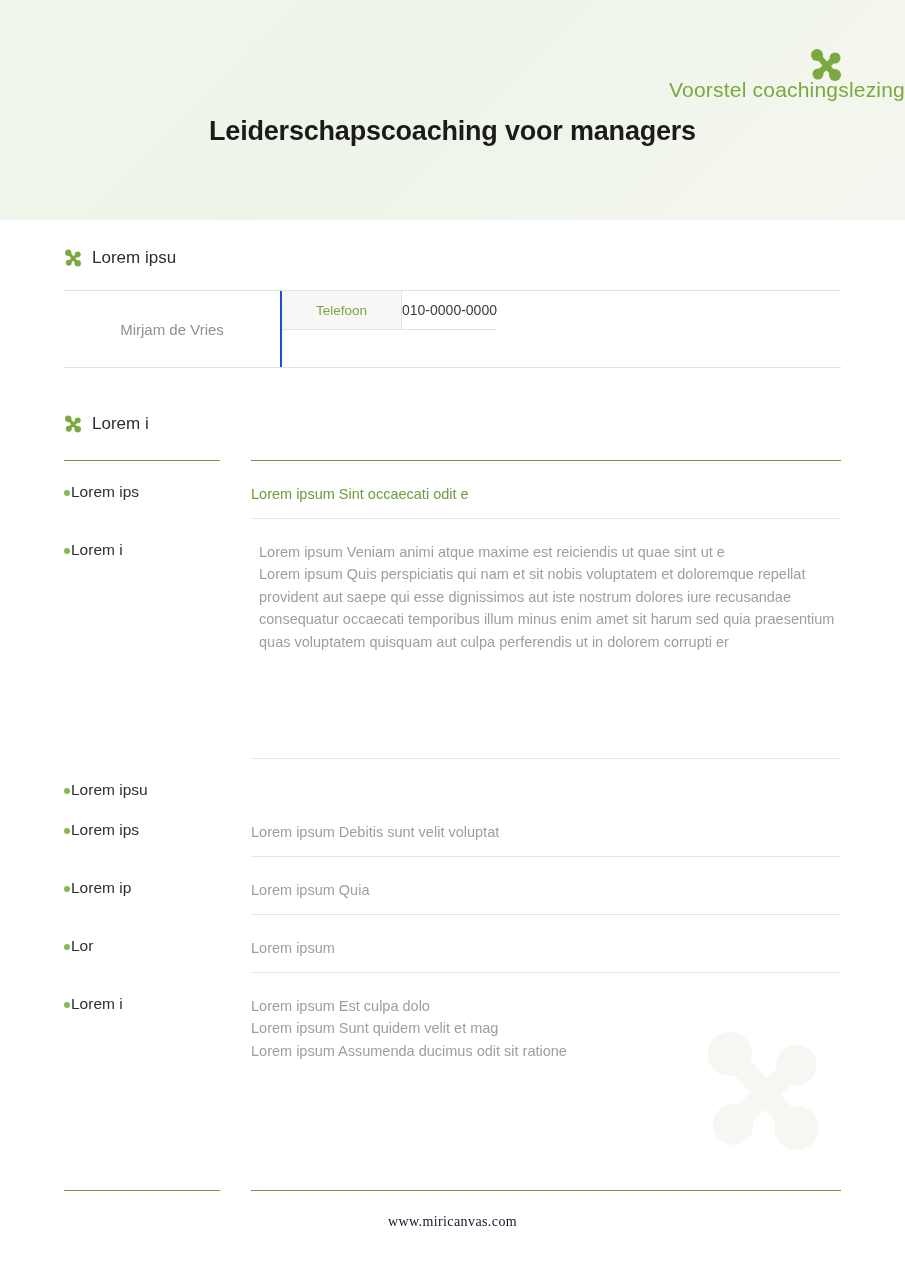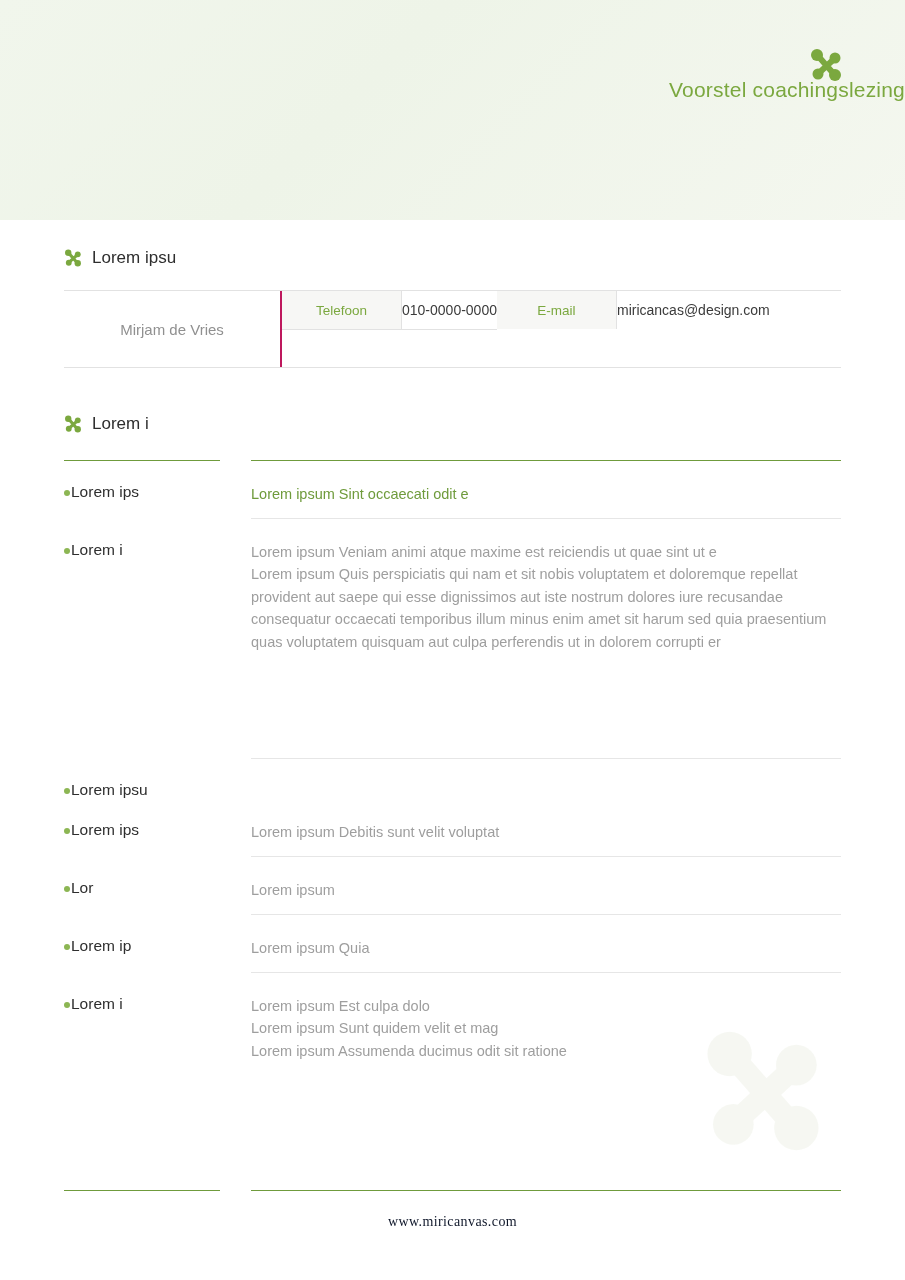--- a/index.html
+++ b/index.html
@@ -105,21 +105,21 @@
   }
   .cell-value-lg {
     width: 218px;
     display: flex;
     align-items: center;
     justify-content: center;
     font-size: 15px;
     color: #909090;
     height: 76px;
     box-sizing: border-box;
-    border-right: 2px solid #be185d;
+    border-right: 2px solid #1d4ed8;
   }
   .pairs {
     flex: 1;
     display: flex;
     flex-direction: row;
   }
   .pair-row {
     display: flex;
     height: 38px;
   }
@@ -209,20 +209,21 @@
   .row-text {
     font-size: 14.5px;
     line-height: 1.55;
     color: #9e9e9e;
   }
   .row-text.accent {
     color: #6f9b3c;
   }
   .row-text.tall {
     min-height: 210px;
+    margin-left: 8px;
   }
 
   
   .watermark {
     position: absolute;
     left: 700px;
     top: 1028px;
     width: 126px;
     height: 126px;
     opacity: 0.5;
@@ -259,20 +260,21 @@
       <svg viewBox="0 0 34 34" width="34" height="34" aria-hidden="true">
         <circle cx="8" cy="7" r="6" fill="#7ba83f"></circle>
         <circle cx="26" cy="10" r="5.5" fill="#7ba83f"></circle>
         <circle cx="9" cy="26" r="5.5" fill="#7ba83f"></circle>
         <circle cx="26" cy="27" r="6" fill="#7ba83f"></circle>
         <path d="M10 9 L24 25 M24 12 L11 24" stroke="#7ba83f" stroke-width="6" stroke-linecap="round"></path>
       </svg>
     </span>
     <div class="header-text">
       <p class="eyebrow">Voorstel coachingslezing</p>
+      <h1 class="headline">Leiderschapscoaching voor managers</h1>
     </div>
   </div>
 
   <div class="info-block section">
     <div class="section-title">
       <span class="mini-logo">
         <svg viewBox="0 0 34 34" width="18" height="18" aria-hidden="true">
           <circle cx="8" cy="7" r="6" fill="#7ba83f"></circle>
           <circle cx="26" cy="10" r="5.5" fill="#7ba83f"></circle>
           <circle cx="9" cy="26" r="5.5" fill="#7ba83f"></circle>
@@ -283,24 +285,20 @@
       <span>Lorem ipsu</span>
     </div>
 
     <div class="info-table">
       <div class="cell-value-lg">Mirjam de Vries</div>
       <div class="pairs">
         <div class="pair-row top">
           <div class="pair-label">Telefoon</div>
           <div class="pair-value">010-0000-0000</div>
         </div>
-        <div class="pair-row">
-          <div class="pair-label">E-mail</div>
-          <div class="pair-value">miricancas@design.com</div>
-        </div>
       </div>
     </div>
   </div>
 
   <div class="detail-block section">
     <div class="section-title">
       <span class="mini-logo">
         <svg viewBox="0 0 34 34" width="18" height="18" aria-hidden="true">
           <circle cx="8" cy="7" r="6" fill="#7ba83f"></circle>
           <circle cx="26" cy="10" r="5.5" fill="#7ba83f"></circle>
@@ -353,34 +351,34 @@
           <span class="row-label">Lorem ips</span>
         </div>
         <div class="row-right">
           <div class="row-text">Lorem ipsum Debitis sunt velit voluptat</div>
         </div>
       </div>
 
       <div class="row">
         <div class="row-left">
           <span class="bullet"></span>
+          <span class="row-label">Lorem ip</span>
+        </div>
+        <div class="row-right">
+          <div class="row-text">Lorem ipsum Quia</div>
+        </div>
+      </div>
+
+      <div class="row">
+        <div class="row-left">
+          <span class="bullet"></span>
           <span class="row-label">Lor</span>
         </div>
         <div class="row-right">
           <div class="row-text">Lorem ipsum</div>
-        </div>
-      </div>
-
-      <div class="row">
-        <div class="row-left">
-          <span class="bullet"></span>
-          <span class="row-label">Lorem ip</span>
-        </div>
-        <div class="row-right">
-          <div class="row-text">Lorem ipsum Quia</div>
         </div>
       </div>
 
       <div class="row">
         <div class="row-left">
           <span class="bullet"></span>
           <span class="row-label">Lorem i</span>
         </div>
         <div class="row-right nodivider">
           <div class="row-text" style="white-space: pre-line;">Lorem ipsum Est culpa dolo

